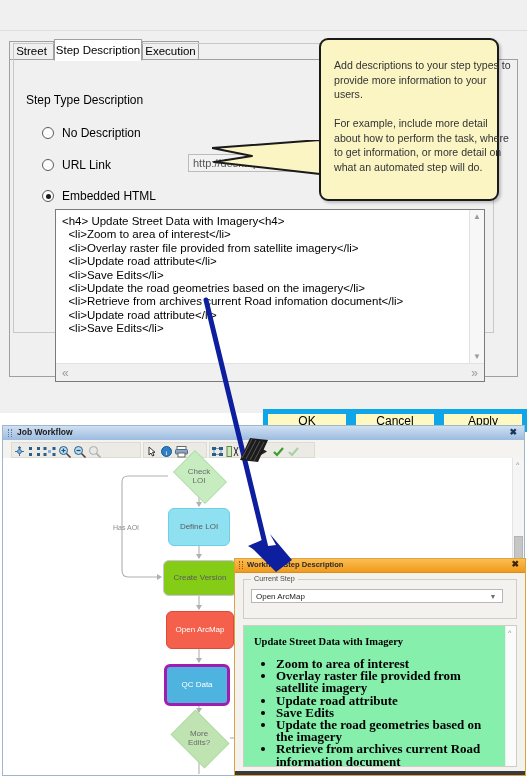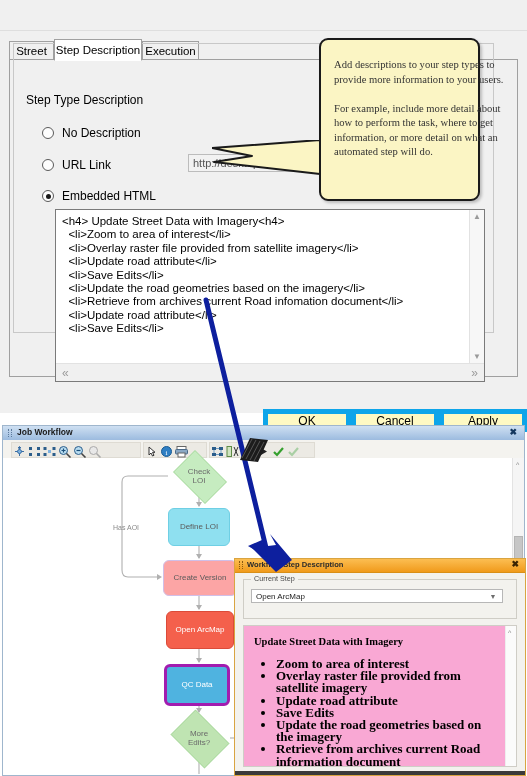--- a/index.html
+++ b/index.html
@@ -124,25 +124,24 @@
     font-size: 12px; color: #000;
     display: flex; align-items: center; justify-content: center;
     font-family: "Liberation Sans", sans-serif;
   }
   #btn-ok { left: 263px; }
   #btn-cancel { left: 351px; }
   #btn-apply { left: 439px; }
 
   
   .callout {
-    position: absolute; left: 319px; top: 38px; width: 161px; height: 163px;
+    position: absolute; left: 319px; top: 38px; width: 180px; height: 163px;
     background: #fbf5c4; border: 2px solid #1a1a1a; border-radius: 9px;
     box-sizing: border-box; z-index: 20;
     box-shadow: 2px 2px 3px rgba(0,0,0,.22);
-    font-family: Liberation Serif, serif;
   }
   .callout-text {
     position: absolute; left: 13px; top: 18px; width: 178px;
     font-size: 10.6px; line-height: 14.5px; color: #333; white-space: pre-wrap;
   }
   .callout-tail { position:absolute; left: 212px; top: 140px; z-index: 19; }
 
   
   .blue-arrow { position: absolute; left: 0; top: 0; width: 527px; height: 776px;
     pointer-events: none; z-index: 40; }
@@ -244,21 +243,21 @@
   }
   .wsd-combo .val { font-size: 8px; color: #222; padding-left: 4px; }
   .wsd-combo .chev {
     position: absolute; right: 2px; top: 2px; width: 14px; height: 9px;
     display: flex; align-items: center; justify-content: center;
     font-size: 7px; color: #6d6d6d;
   }
 
   .wsd-content {
     position: absolute; left: 8px; top: 66px; right: 8px; bottom: 8px;
-    background: #f9a8d4; border: 1px solid #cfcdc6; box-sizing: border-box;
+    background: #86efac; border: 1px solid #cfcdc6; box-sizing: border-box;
     overflow: hidden;
   }
   .wsd-h {
     position: absolute; left: 10px; top: 10px;
     font-family: "Liberation Serif", serif;
     font-size: 10.5px; font-weight: bold; color: #000;
   }
   .wsd-list {
     position: absolute; left: 18px; top: 32px; right: 16px;
     margin: 0; padding-left: 14px;
@@ -512,21 +511,21 @@
     <div class="node diamond" style="left:168px; top:455px; width:62px; height:42px; z-index:7;">
       <span class="dia-shape" style="background:#c6ecc0; border:1px solid #9ed394;"></span>
       <span class="node-label" style="white-space:pre-line;">Check
 LOI</span>
     </div>
 
     <div class="node rect" style="left:168px; top:508px; width:60px; height:36px; background:#8fe0f0; border:1px solid #6fcfe4; z-index:7;">
       <span class="node-label">Define LOI</span>
     </div>
 
-    <div class="node rect" style="left:163px; top:560px; width:72px; height:34px; background:#fca5a5; border:1px solid #d0bfe8; z-index:7;text-align:center;">
+    <div class="node rect" style="left:163px; top:560px; width:72px; height:34px; background:#84cc16; border:1px solid #d0bfe8; z-index:7;text-align:center;">
       <span class="node-label">Create Version</span>
     </div>
 
     <div class="node rect" style="left:166px; top:611px; width:66px; height:36px; background:#f4604c; border:1px solid #db4b39; color:#ffffff; z-index:7;">
       <span class="node-label">Open ArcMap</span>
     </div>
 
     <div class="node rect" style="left:164px; top:664px; width:60px; height:36px; background:#4fb3e0; border:3px solid #a21caf; color:#ffffff; z-index:7;">
       <span class="node-label">QC Data</span>
     </div>

